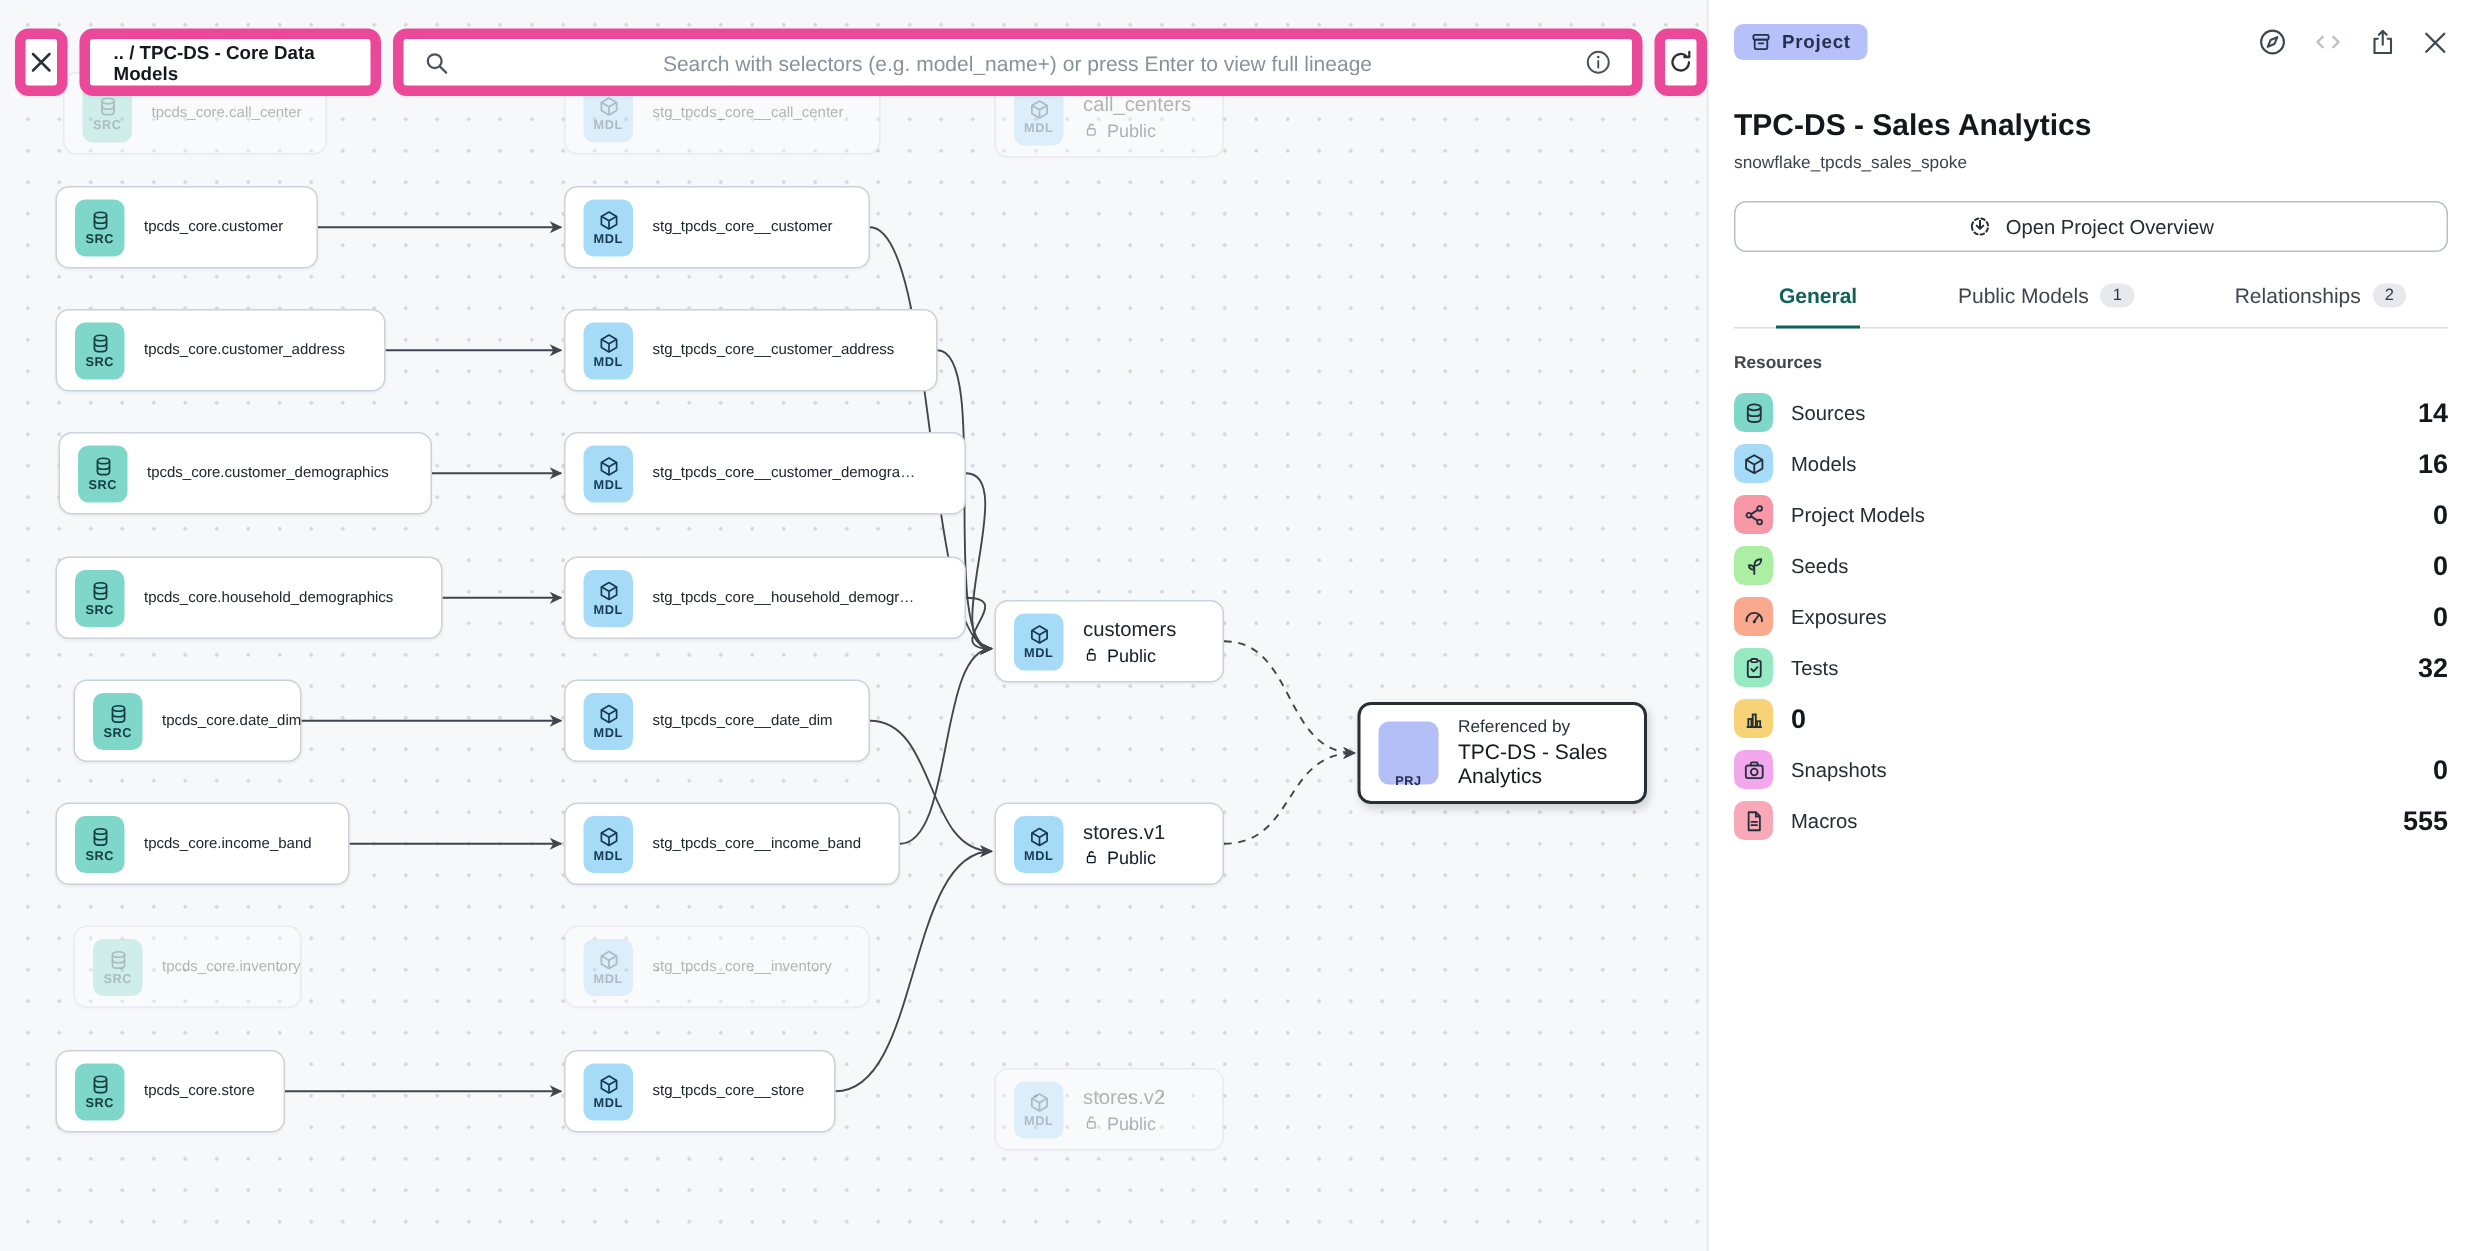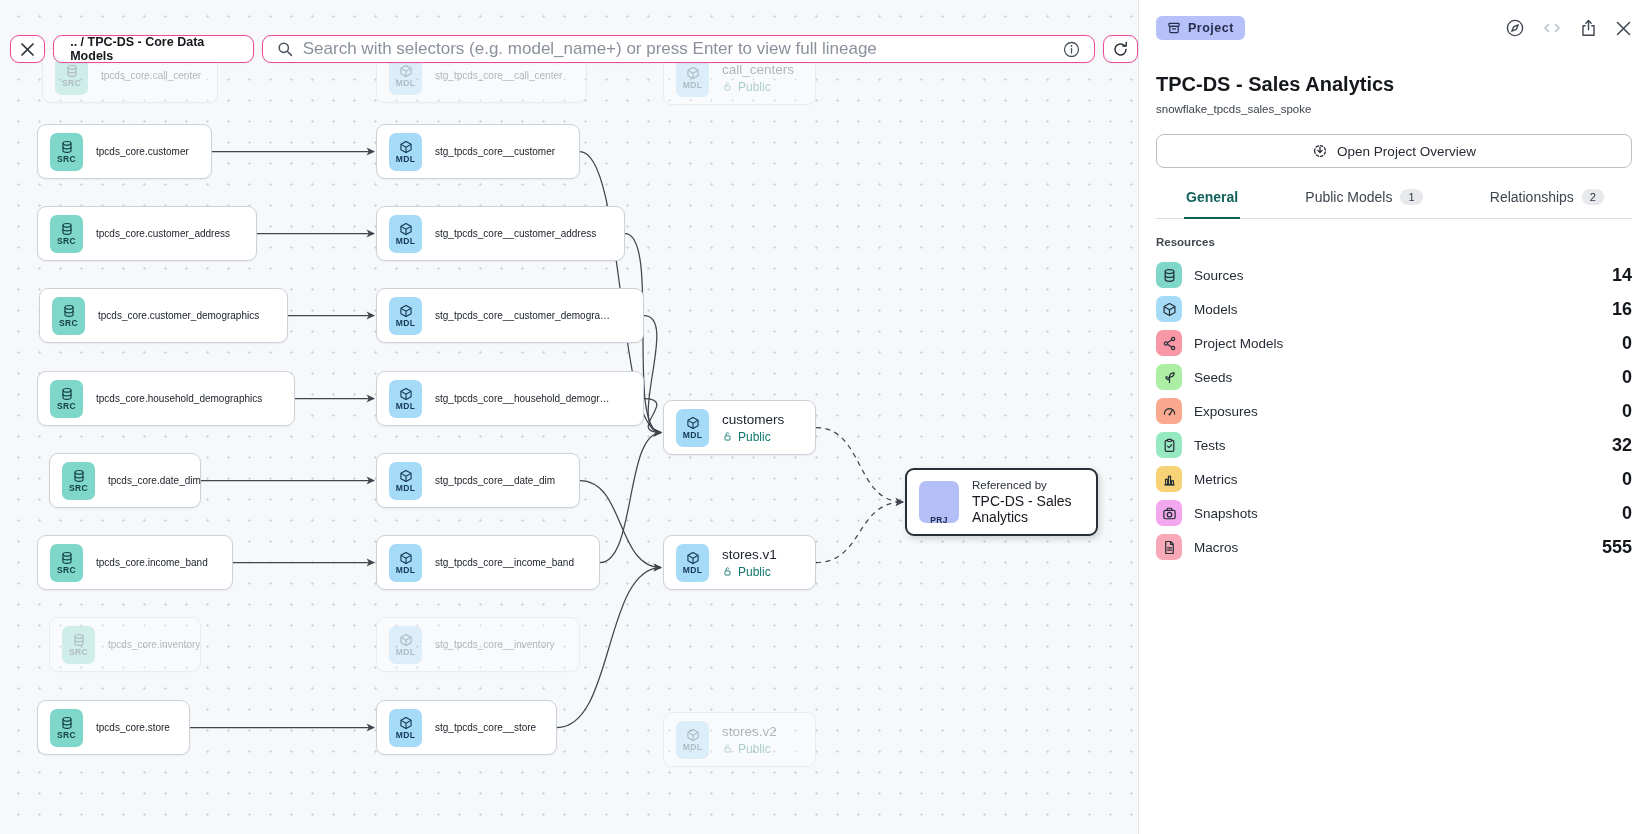--- a/index.html
+++ b/index.html
@@ -19,36 +19,36 @@
   .g-node.selected { border:2px solid #272e36; box-shadow:2px 3px 6px rgba(30,40,50,.18); }
   .chip { flex:0 0 auto; display:flex; flex-direction:column; align-items:center;
     justify-content:center; border-radius:7px; }
   .chip.sz-node { width:33px; height:38px; }
   .chip.sz-prj  { width:40px; height:42px;gap:36px; }
   .chip .tag { font-size:8.5px; font-weight:700; letter-spacing:.4px; margin-top:0px; }
   .chip-SRC { background:#7ed7c8; color:#143c44; }
   .chip-MDL { background:#a6dbf7; color:#153a52; }
   .chip-PRJ { background:#b4bff8; color:#242c4e; }
   .n-label { font-size:10px; color:#20262e; white-space:nowrap; }
-  .n-sub { display:flex; align-items:center; gap:5px; font-size:12px; color:#0f766e; margin-top:3px; }
+  .n-sub { display:flex; align-items:center; gap:5px; font-size:12px; color:#0f172a; margin-top:3px; }
   .n-title2 { font-size:13.5px; color:#20262e; }
   .prj-sub { font-size:11.5px; color:#2a3139; }
   .prj-name { font-size:14px; color:#15181d; margin-top:2px; }
 
   
   #toolbar { position:absolute; left:0; top:0; width:1138px; z-index:10; display:flex;
     gap:8px; padding:19px 0 0 10px; align-items:stretch; }
-  .tb-btn { background:#fff; border:1px solid #ec4899; border-radius:9px; height:28px;
+  .tb-btn { background:#fff; border:7px solid #ec4899; border-radius:9px; height:45px;
     display:flex; align-items:center; justify-content:center; cursor:pointer;
-    box-shadow:0 1px 2px rgba(30,40,50,.05);margin-top:16px; }
+    box-shadow:0 1px 2px rgba(30,40,50,.05); }
   .tb-square { width:38px; }
   #breadcrumb { padding:0 16px; font-size:12.5px; font-weight:700; color:#15181d; }
   #searchbar { flex:0 0 833px; padding:0 14px; justify-content:flex-start; gap:10px; cursor:text; }
-  #searchbar input { border:none; outline:none; flex:1; font-size:17px;
-    font-family:"Liberation Sans",sans-serif; color:#a21caf; background:transparent; }
+  #searchbar input { border:none; outline:none; flex:1; font-size:14px;
+    font-family:"Liberation Sans",sans-serif; color:#a21caf; background:transparent;text-align:center; }
   #searchbar input::placeholder { color:#8a919c; }
   .ic { display:inline-flex; align-items:center; justify-content:center; }
 
   
   #panel { position:absolute; right:0; top:0; width:510px; height:834px; background:#fff;
     border-left:1px solid #e2e5e9; z-index:20; padding:16px 16px 0 17px; }
   #panel-head { display:flex; align-items:center; justify-content:space-between; }
   #project-badge { display:inline-flex; align-items:center; gap:7px; background:#b6c1f9;
     color:#272e4e; font-size:12.5px; font-weight:700; letter-spacing:.5px;
     border-radius:6px; padding:5px 11px; }
@@ -567,21 +567,20 @@
       </div>
       <div class="res-row">
         <span class="res-chip" style="background:#f8d276">
           <svg width="15" height="15" viewBox="0 0 16 16" fill="none" stroke="currentColor" stroke-width="1.3">
             <path d="M2.6 13.6h10.8"></path>
             <rect x="3.8" y="7.8" width="2.2" height="5.8"></rect>
             <rect x="6.9" y="4.6" width="2.2" height="9"></rect>
             <rect x="10" y="9.4" width="2.2" height="4.2"></rect>
           </svg>
         </span>
-        <span class="res-name">Metrics</span>
         <span class="res-val">0</span>
       </div>
       <div class="res-row">
         <span class="res-chip" style="background:#f3a8ee">
           <svg width="15" height="15" viewBox="0 0 16 16" fill="none" stroke="currentColor" stroke-width="1.3">
             <rect x="2" y="4.6" width="12" height="9" rx="1.5"></rect>
             <circle cx="8" cy="9.2" r="2.4"></circle>
             <path d="M5.6 4.4V3.2a0.8 0.8 0 0 1 .8-.8h3.2a0.8 0.8 0 0 1 .8.8v1.2"></path>
           </svg>
         </span>

